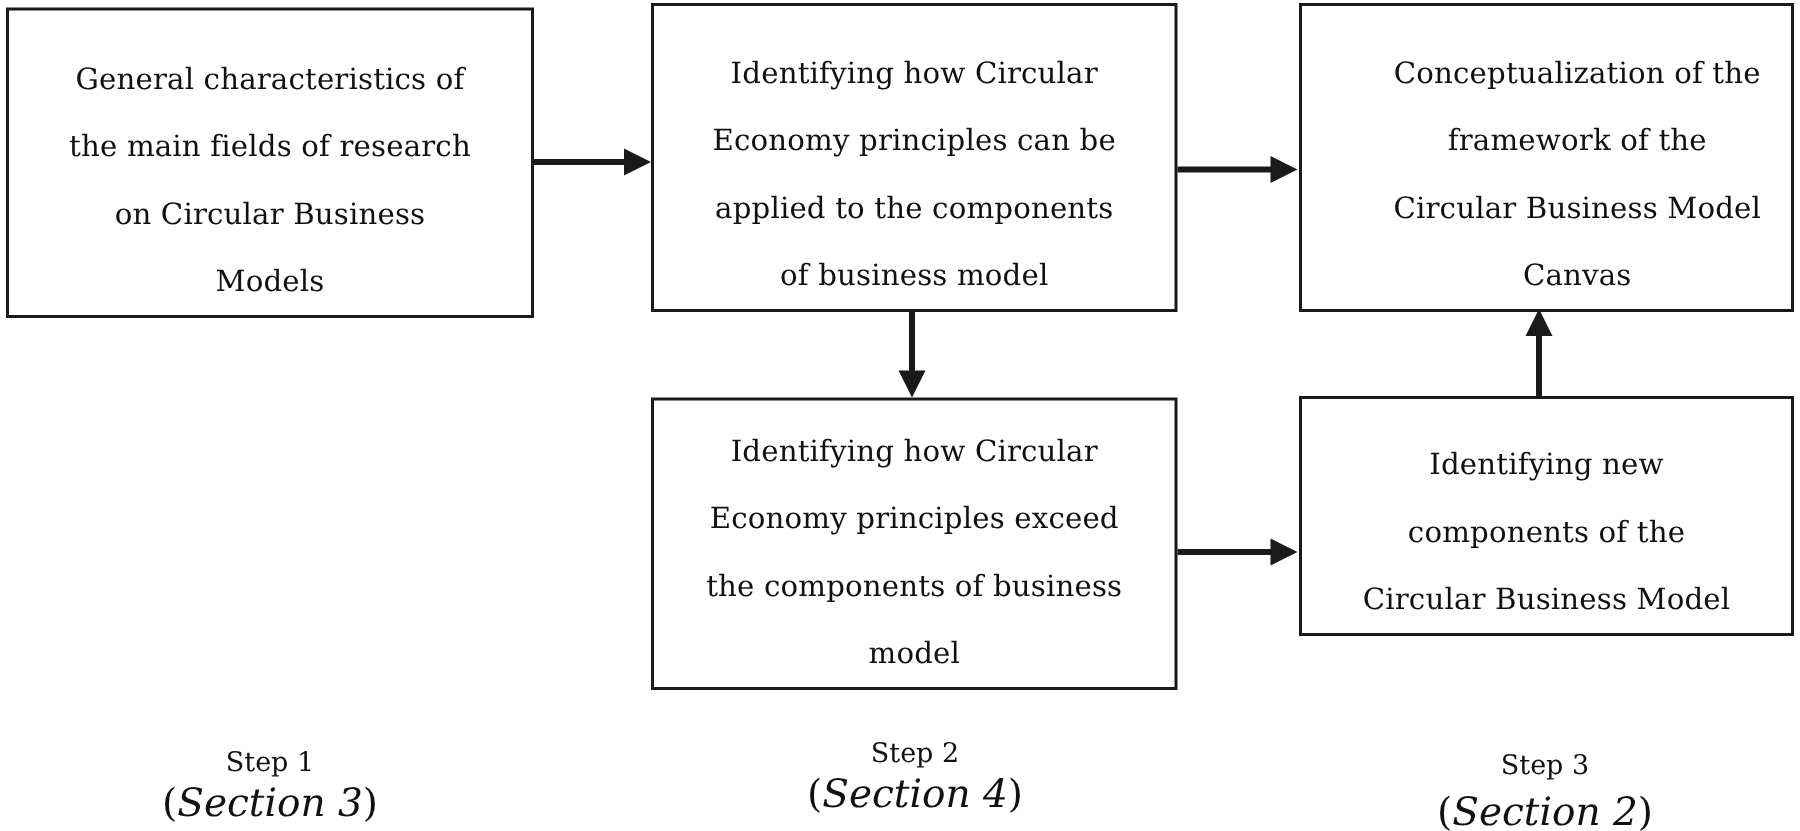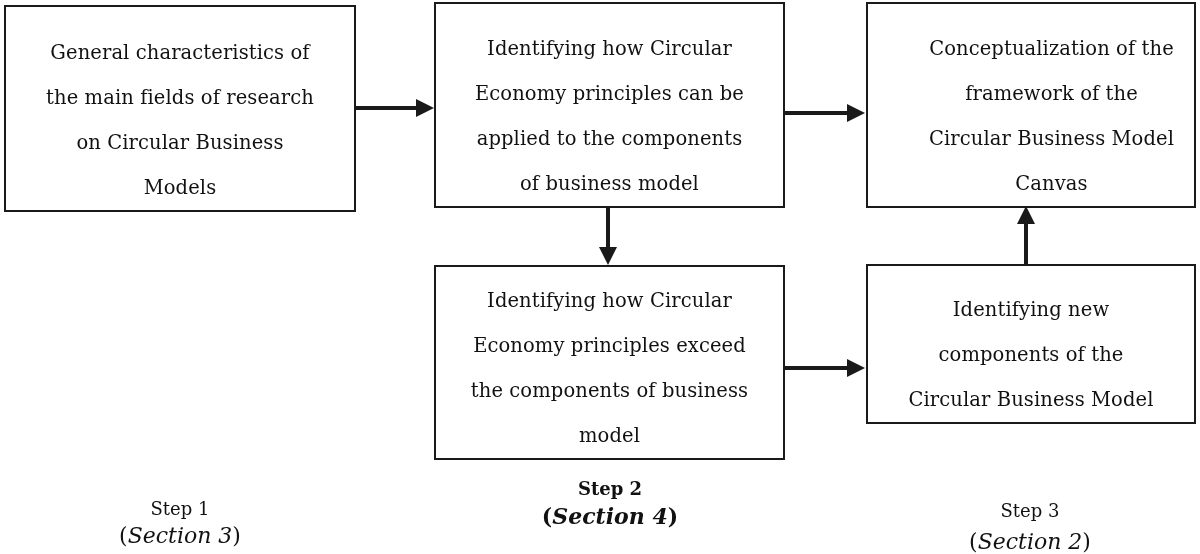--- a/index.html
+++ b/index.html
@@ -51,29 +51,29 @@
     text-align: center;
     color: #111111;
   }
   .step-title {
     font-size: 18px;
     line-height: 26px;
     white-space: nowrap;
     margin-top: 24px;
   }
   .step-section {
-    font-size: 22px;
+    font-size: 26px;
     line-height: 28px;
     white-space: nowrap;
   }
   .step-section .sec-ital { font-style: italic; }
   .step-section .paren { font-style: normal; }
 
   #caption-1 { left: 60px;  top: 472px; width: 240px; }
-  #caption-2 { left: 490px; top: 452px; width: 240px; font-weight: bold; }
+  #caption-2 { left: 490px; top: 466px; width: 240px; }
   #caption-3 { left: 910px; top: 472px; width: 240px; }
   #caption-3 .step-title  { line-height: 30px; }
   #caption-3 .step-section { line-height: 32px; }
 </style>
 </head>
 <body>
 
 <div id="canvas">
 
   <div class="node" id="node-1">

